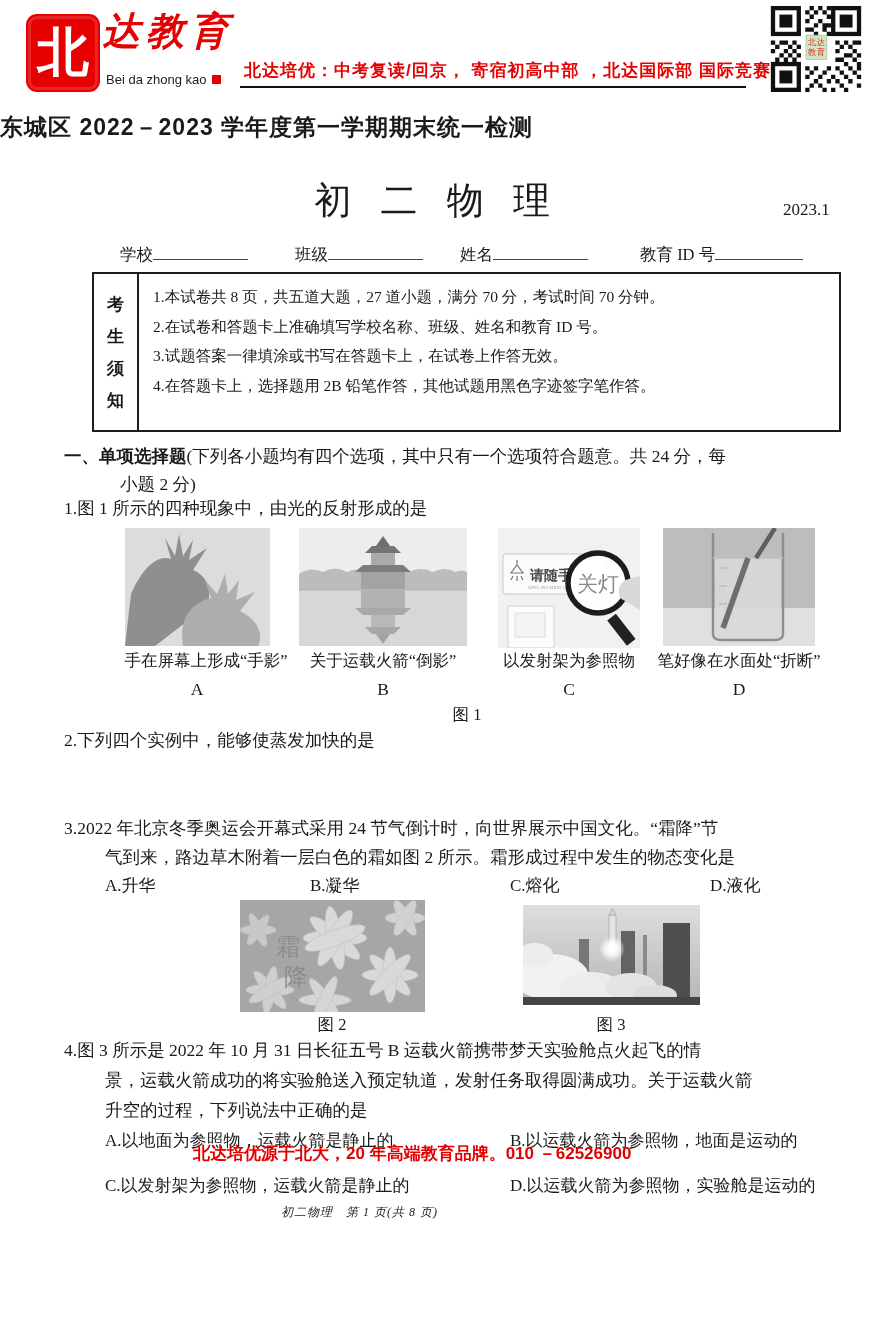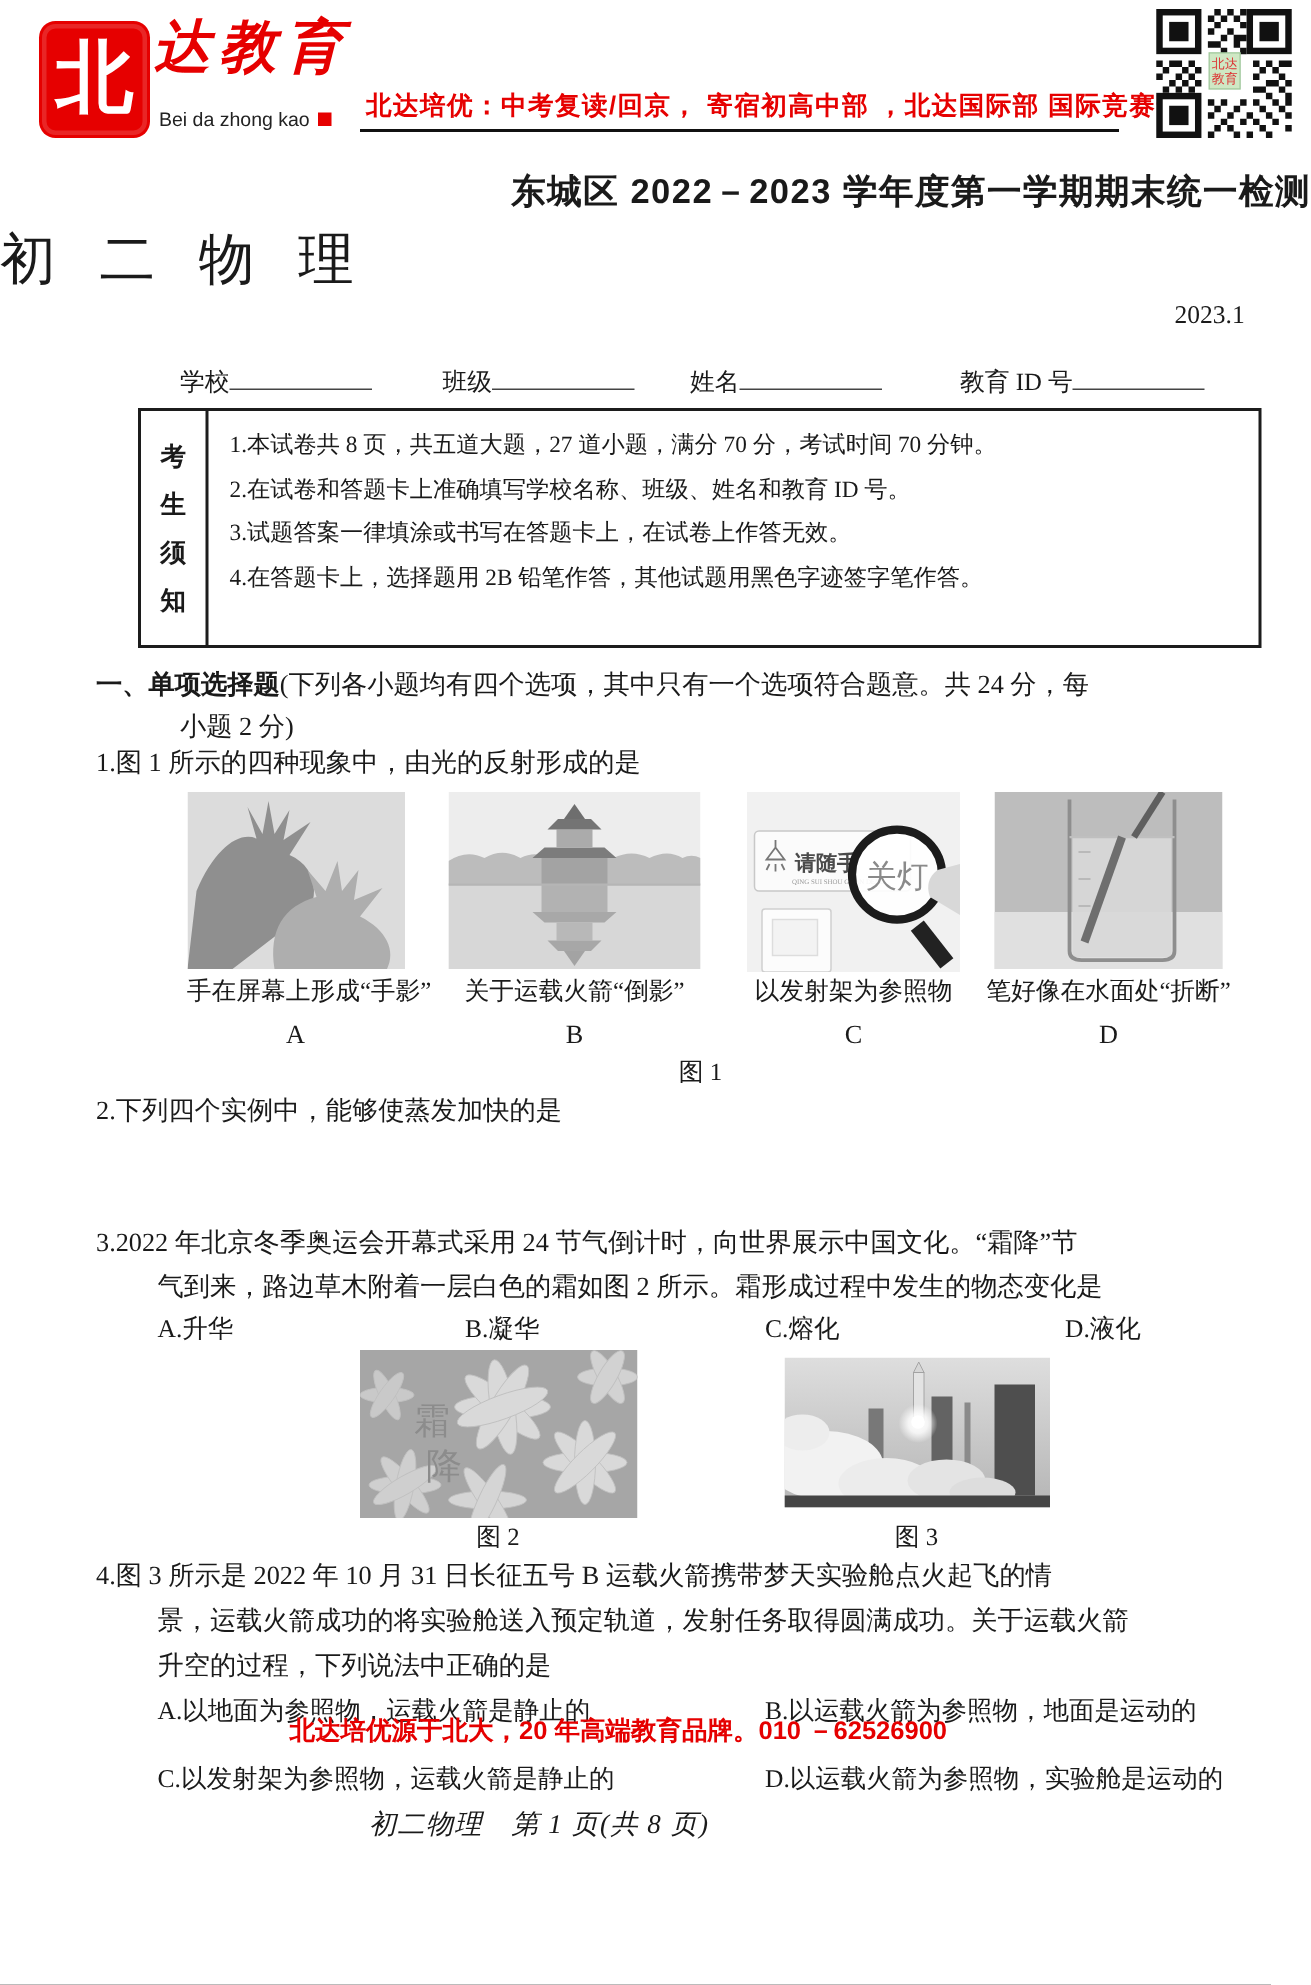--- a/index.html
+++ b/index.html
@@ -17,23 +17,23 @@
     font-family:"Liberation Serif",serif; }
   .logo-sub { position:absolute; left:106px; top:72px; font-size:13px; color:#222;
     font-family:"Liberation Sans",sans-serif; }
   .logo-sub .sq { display:inline-block; width:9px; height:9px; background:#e60000; margin-left:6px; }
   .slogan { position:absolute; left:244px; top:59px; font-size:17px; font-weight:bold;
     color:#e60000; font-family:"Liberation Sans",sans-serif; letter-spacing:1px; white-space:nowrap; }
   .header-rule { position:absolute; left:240px; top:86px; width:506px; height:2px; background:#111; }
   .qr { position:absolute; left:770px; top:6px; width:92px; height:86px; }
 
   
-  .exam-title { position:absolute; left:0; top:112px; width:100%; text-align:right;
+  .exam-title { position:absolute; left:0; top:112px; width:100%; text-align:left;
     font-size:23px; font-weight:bold; font-family:"Liberation Sans",sans-serif; letter-spacing:1px; }
-  .subject-title { position:absolute; left:0; top:148px; width:100%; 
+  .subject-title { position:absolute; left:0; top:176px; width:100%; text-align:center;
     font-size:37px; letter-spacing:10px; }
   .exam-date { position:absolute; left:783px; top:200px; font-size:17px; }
 
   
   .form-field { position:absolute; top:243px; font-size:16.5px; white-space:nowrap; }
   .form-line { display:inline-block; width:95px; border-bottom:1.3px solid #444; height:1.05em; vertical-align:baseline; }
   .ff-0 { left:120px; } .ff-1 { left:295px; } .ff-2 { left:460px; } .ff-3 { left:640px; }
   .ff-3 .form-line { width:88px; }
 
   
@@ -67,21 +67,21 @@
   .fig2 { position:absolute; left:240px; top:900px; }
   .fig3 { position:absolute; left:523px; top:905px; }
   .q4-l1 { left:64px; top:1038px; }
   .q4-l2 { left:105px; top:1068px; }
   .q4-l3 { left:105px; top:1098px; }
   .q4-opts { top:1129px; row-gap:22px; }
 
   .watermark { position:absolute; left:193px; top:1142px; font-size:17px; font-weight:bold;
     color:#e50000; font-family:"Liberation Sans",sans-serif; white-space:nowrap; z-index:5; }
   .page-footer { position:absolute; left:0; top:1204px; width:719px; text-align:center;
-    font-size:18px; font-style:italic; letter-spacing:1px; }
+    font-size:12px; font-style:italic; letter-spacing:1px; }
 </style>
 </head>
 <body>
 
 <div class="page">
 
   <div class="logo-seal">北</div>
   <div class="logo-script">达教育</div>
   <div class="logo-sub"><span>Bei da zhong kao</span><span class="sq"></span></div>
   <div class="slogan">北达培优：中考复读/回京， 寄宿初高中部 ，北达国际部 国际竞赛部</div>

